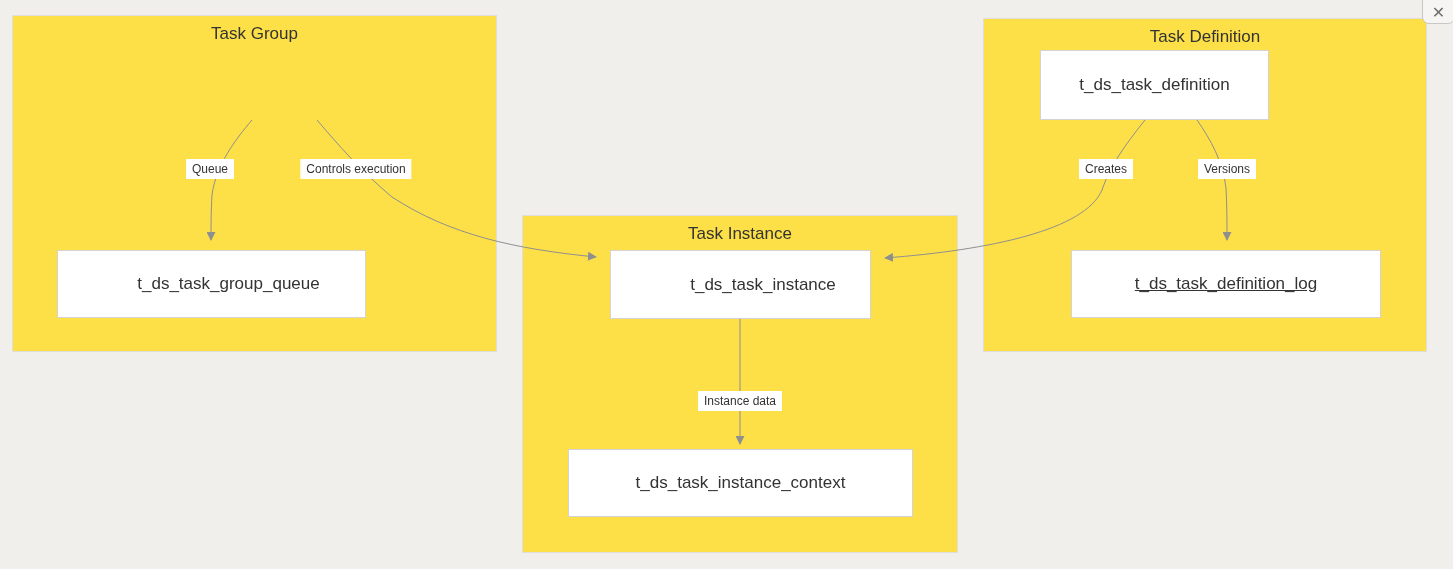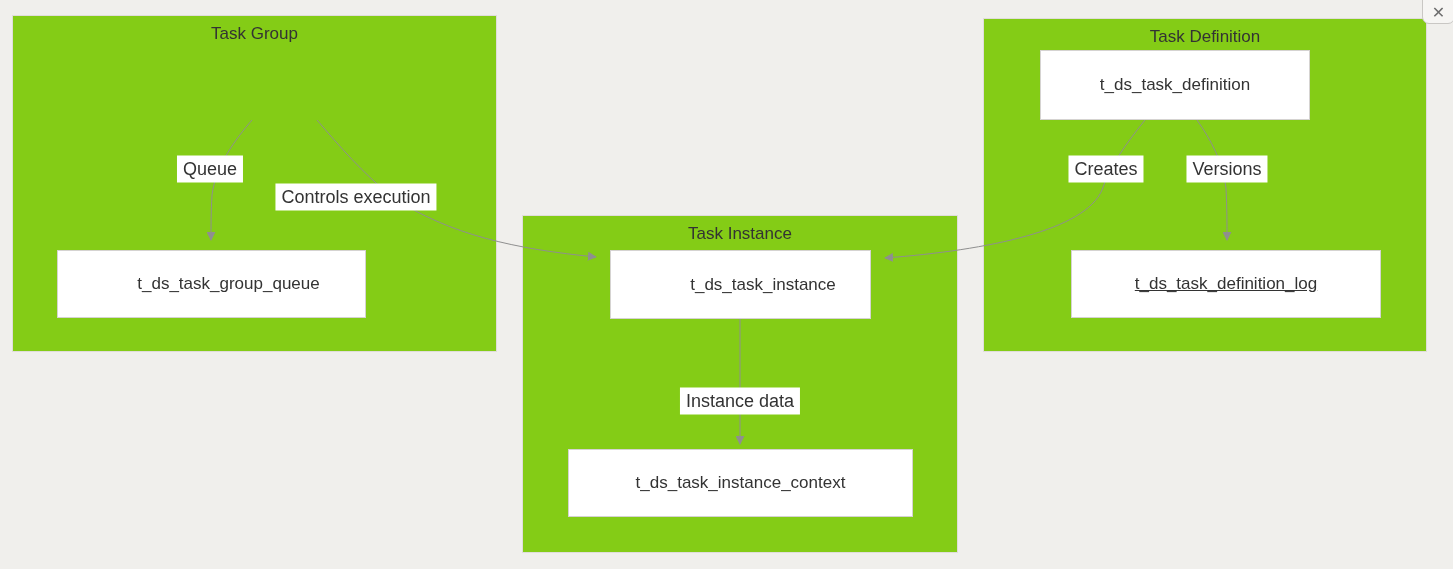--- a/index.html
+++ b/index.html
@@ -11,21 +11,21 @@
   #stage {
     position: relative;
     width: 1453px;
     height: 569px;
     background: #f0efec;
     overflow: hidden;
     color: #333333;
   }
   .cluster {
     position: absolute;
-    background: #84cc16;
+    background: #fde047;
     border: 1px solid #e0ddda;
     box-sizing: border-box;
   }
   .cluster-title {
     position: absolute;
     top: 8px;
     left: 0;
     width: 100%;
     text-align: center;
     font-size: 17px;
@@ -49,21 +49,21 @@
     justify-content: center;
     font-size: 17px;
     color: #333333;
     white-space: nowrap;
   }
   .edge-label {
     position: absolute;
     transform: translate(-50%, -50%);
     background: #ffffff;
     padding: 3px 6px;
-    font-size: 18px;
+    font-size: 12px;
     color: #333333;
     white-space: nowrap;
   }
   .close-btn {
     position: absolute;
     top: -9px;
     left: 1422px;
     width: 33px;
     height: 33px;
     background: #f6f5f3;
@@ -108,28 +108,28 @@
     <g fill="none" stroke="#8f8f8f" stroke-width="1">
       <path d="M252,120 C235,140 216,165 212,195 C211,212 211,226 211,240" marker-end="url(#arrow)"></path>
       <path d="M317,120 C340,147 362,172 392,197 C450,235 515,249 596,257" marker-end="url(#arrow)"></path>
       <path d="M1145,120 C1125,145 1110,166 1102,190 C1085,230 990,250 885,258" marker-end="url(#arrow)"></path>
       <path d="M1197,120 C1211,140 1223,162 1226,188 C1227,207 1227,224 1227,240" marker-end="url(#arrow)"></path>
       <path d="M740,319 L740,444" marker-end="url(#arrow)"></path>
     </g>
   </svg>
 
   <div class="edge-label" style="left:210px; top:169px;">Queue</div>
-  <div class="edge-label" style="left:356px; top:169px;margin-top:28px;">Controls execution</div>
+  <div class="edge-label" style="left:356px; top:169px;">Controls execution</div>
   <div class="edge-label" style="left:1106px; top:169px;">Creates</div>
   <div class="edge-label" style="left:1227px; top:169px;">Versions</div>
   <div class="edge-label" style="left:740px; top:401px;">Instance data</div>
 
   <div class="node" style="left:57px; top:250px; width:309px; height:68px;padding-left:34px;">t_ds_task_group_queue</div>
   <div class="node" style="left:610px; top:250px; width:261px; height:69px;padding-left:45px;">t_ds_task_instance</div>
   <div class="node" style="left:568px; top:449px; width:345px; height:68px;text-align:center;">t_ds_task_instance_context</div>
-  <div class="node" style="left:1040px; top:50px; width:270px; height:70px;">t_ds_task_definition</div>
+  <div class="node" style="left:1040px; top:50px; width:229px; height:70px;">t_ds_task_definition</div>
   <div class="node" style="left:1071px; top:250px; width:310px; height:68px;text-decoration:underline;">t_ds_task_definition_log</div>
 
   <div class="close-btn">
     <span class="glyph">✕</span>
   </div>
 
 </div>
 
 </body></html>

